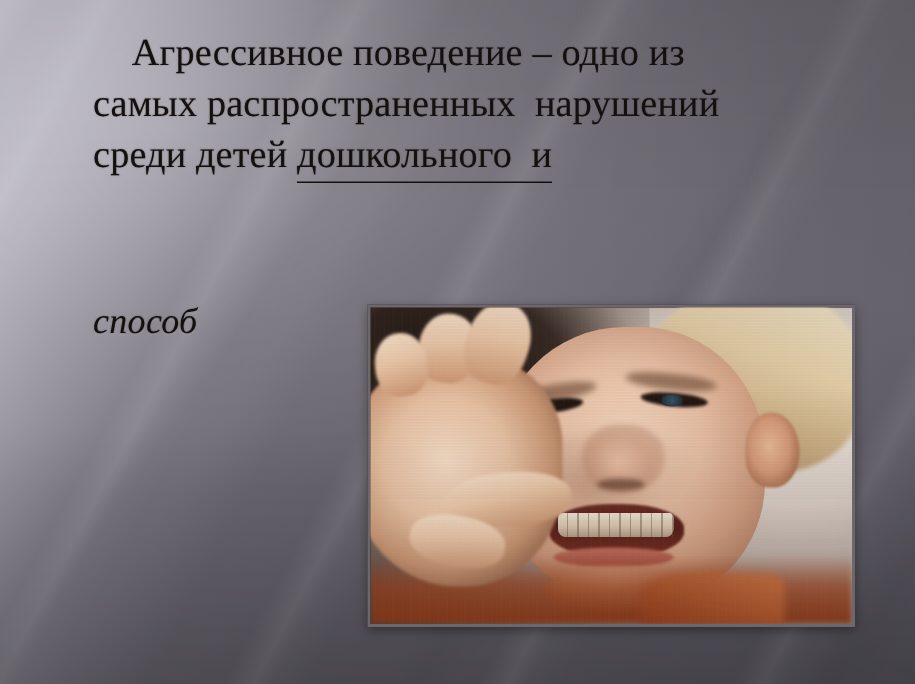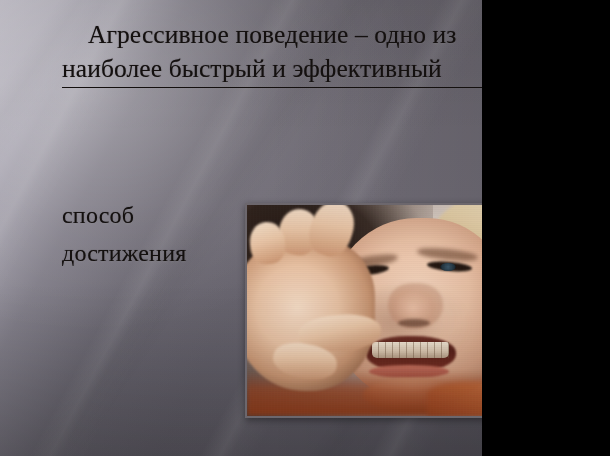--- a/index.html
+++ b/index.html
@@ -2,21 +2,21 @@
 <html><head>
 <meta charset="utf-8">
 <style>
   html, body {
     margin: 0;
     padding: 0;
     background: #000;
   }
   .slide {
     position: relative;
-    width: 482px;
+    width: 610px;
     height: 456px;
     overflow: hidden;
     font-family: "Liberation Serif", "DejaVu Serif", serif;
     background: #6e6a73;
   }
 
   
   .bg-base {
     position: absolute;
     inset: 0;
@@ -111,20 +111,21 @@
     top: 196px;
     width: 190px;
   }
   .tail .tl {
     display: block;
     color: #14100f;
     font-size: 24px;
     line-height: 38px;
     letter-spacing: 0.2px;
     text-shadow: 0 0 1.1px rgba(30,25,30,0.5), 0 1px 1.4px rgba(255,255,255,0.12);
+    font-style: italic;
   }
 
   
   .photo-frame {
     position: absolute;
     left: 245px;
     top: 203px;
     width: 325px;
     height: 215px;
     box-sizing: border-box;
@@ -290,28 +291,30 @@
   <div class="bg-streak"></div>
   <div class="bg-streak2"></div>
   <div class="bg-vignette"></div>
 
   <div class="text-block">
     <p class="para">
       <span class="line-wrap">
         <span class="ln">    Агрессивное поведение – одно из</span>
       </span>
       <span class="line-wrap">
-        <span class="ln ul" style="min-width:472px">наиболее быстрый и эффективный</span>
+        <span class="ln">самых распространенных  нарушений</span>
+      </span>
+      <span class="line-wrap">
+        <span class="ln" style="display:inline">среди детей </span><span class="ln ul">дошкольного  и</span>
       </span>
     </p>
   </div>
 
   <div class="tail">
     <span class="tl">способ</span>
-    <span class="tl">достижения</span>
   </div>
 
   <div class="photo-frame">
     <div class="photo">
       <div class="ph-bg"></div>
       <div class="ph-dark-left"></div>
       <div class="ph-hair"></div>
       <div class="ph-face"></div>
       <div class="ph-cheekshadow"></div>
       <div class="ph-ear"></div>

